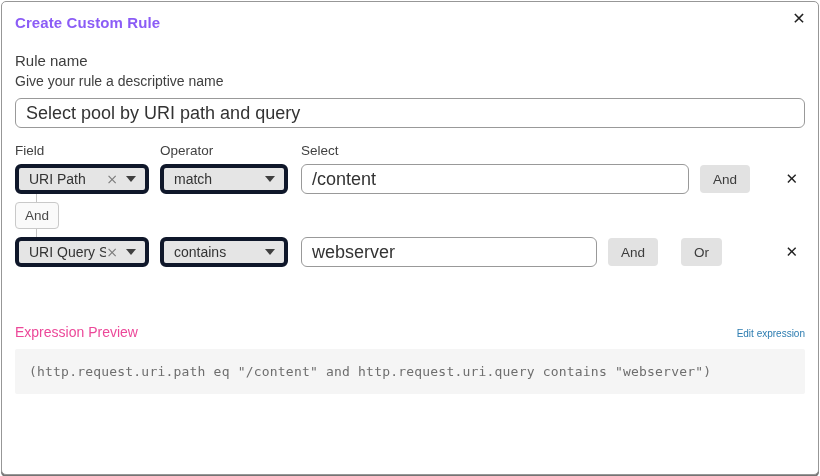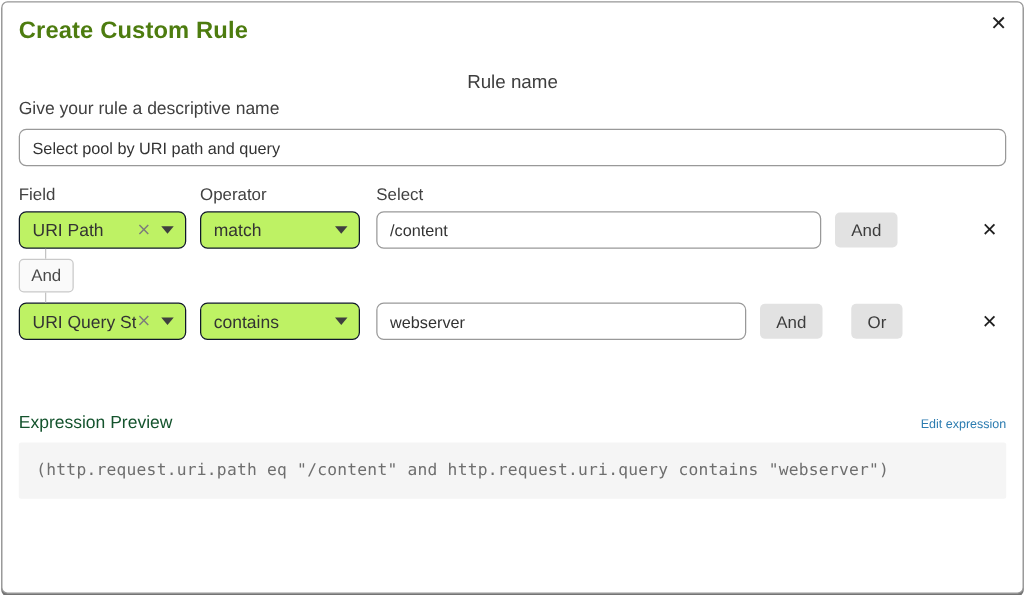--- a/index.html
+++ b/index.html
@@ -21,35 +21,35 @@
   .close-btn {
     position: absolute; top: 6px; right: 8px;
     width: 22px; height: 22px;
     background: none; border: none;
     font-size: 16px; font-weight: 700; color: #222;
     cursor: pointer; line-height: 22px; text-align: center;
     font-family: "DejaVu Sans", sans-serif;
   }
 
   .dialog-title {
-    font-size: 19px; font-weight: 700; color: #4d7c0f;
+    font-size: 15px; font-weight: 700; color: #8b5cf6;
     letter-spacing: 0.1px;
   }
 
   .rule-name-section { margin-top: 21px; }
-  .field-label { font-size: 15px; color: #3d3d3d; text-align: center; }
+  .field-label { font-size: 15px; color: #3d3d3d; }
   .field-hint { font-size: 14px; color: #404040; margin-top: 4px; }
 
   .text-input {
     display: block;
     height: 30px;
     border: 1px solid #999;
     border-radius: 6px;
     padding: 0 10px;
-    font-size: 13px;
+    font-size: 18px;
     color: #333;
     font-family: inherit;
     background: #fff;
     outline: none;
   }
   .rule-name-input { width: 100%; margin-top: 9px; }
 
   .builder-heading {
     margin-top: 45px;
     font-size: 15px; font-weight: 700; color: #2f2f2f;
@@ -59,44 +59,44 @@
     display: flex; margin-top: 15px; font-size: 13.5px; color: #414141;
   }
   .col-field    { width: 134px; margin-right: 11px; }
   .col-operator { width: 128px; margin-right: 13px; }
   .col-value    { flex: 1; }
 
   .builder-row { display: flex; align-items: center; margin-top: 6px; }
 
   .select-box {
     height: 30px;
-    border: 1px solid #0f172a;
+    border: 4px solid #0f172a;
     border-radius: 6px;
-    background: #bef264;
+    background: #e5e5e5;
     display: flex; align-items: center;
     padding: 0 9px 0 10px;
     font-size: 14px; color: #333;
     cursor: pointer;
   }
   .select-field { width: 134px; margin-right: 11px; }
   .select-operator { width: 128px; margin-right: 13px; }
   .select-label { flex: 1; white-space: nowrap; overflow: hidden; }
   .clear-x {
     color: #7c7c7c; font-size: 14px; margin-right: 8px; cursor: pointer;
     line-height: 1; font-family: "DejaVu Sans", sans-serif;
   }
   .caret {
     width: 0; height: 0;
     border-left: 5px solid transparent;
     border-right: 5px solid transparent;
     border-top: 6px solid #3f3f3f;
     cursor: pointer;
   }
 
-  .value-input-1 { width: 356px; }
+  .value-input-1 { width: 388px; }
   .value-input-2 { width: 296px; }
 
   .conj-btn {
     height: 28px;
     padding: 0 13px;
     background: #e2e2e2;
     border: none; border-radius: 4px;
     font-size: 13.5px; color: #3c3c3c;
     font-family: inherit;
     cursor: pointer;
@@ -125,21 +125,21 @@
     border: 1px solid #c9c9c9;
     border-radius: 4px;
     font-size: 13.5px; color: #4a4a4a;
     display: flex; align-items: center; justify-content: center;
   }
 
   .expression-header {
     margin-top: 57px;
     display: flex; align-items: baseline; justify-content: space-between;
   }
-  .expression-label { font-size: 14px; color: #14532d; }
+  .expression-label { font-size: 14px; color: #ec4899; }
   .edit-link {
     font-size: 10px; color: #2c7cb0; text-decoration: none; cursor: pointer;
   }
 
   .code-block {
     margin-top: 9px;
     background: #f5f5f5;
     border-radius: 2px;
     padding: 15px 14px;
     font-family: "DejaVu Sans Mono", "Liberation Mono", monospace;

